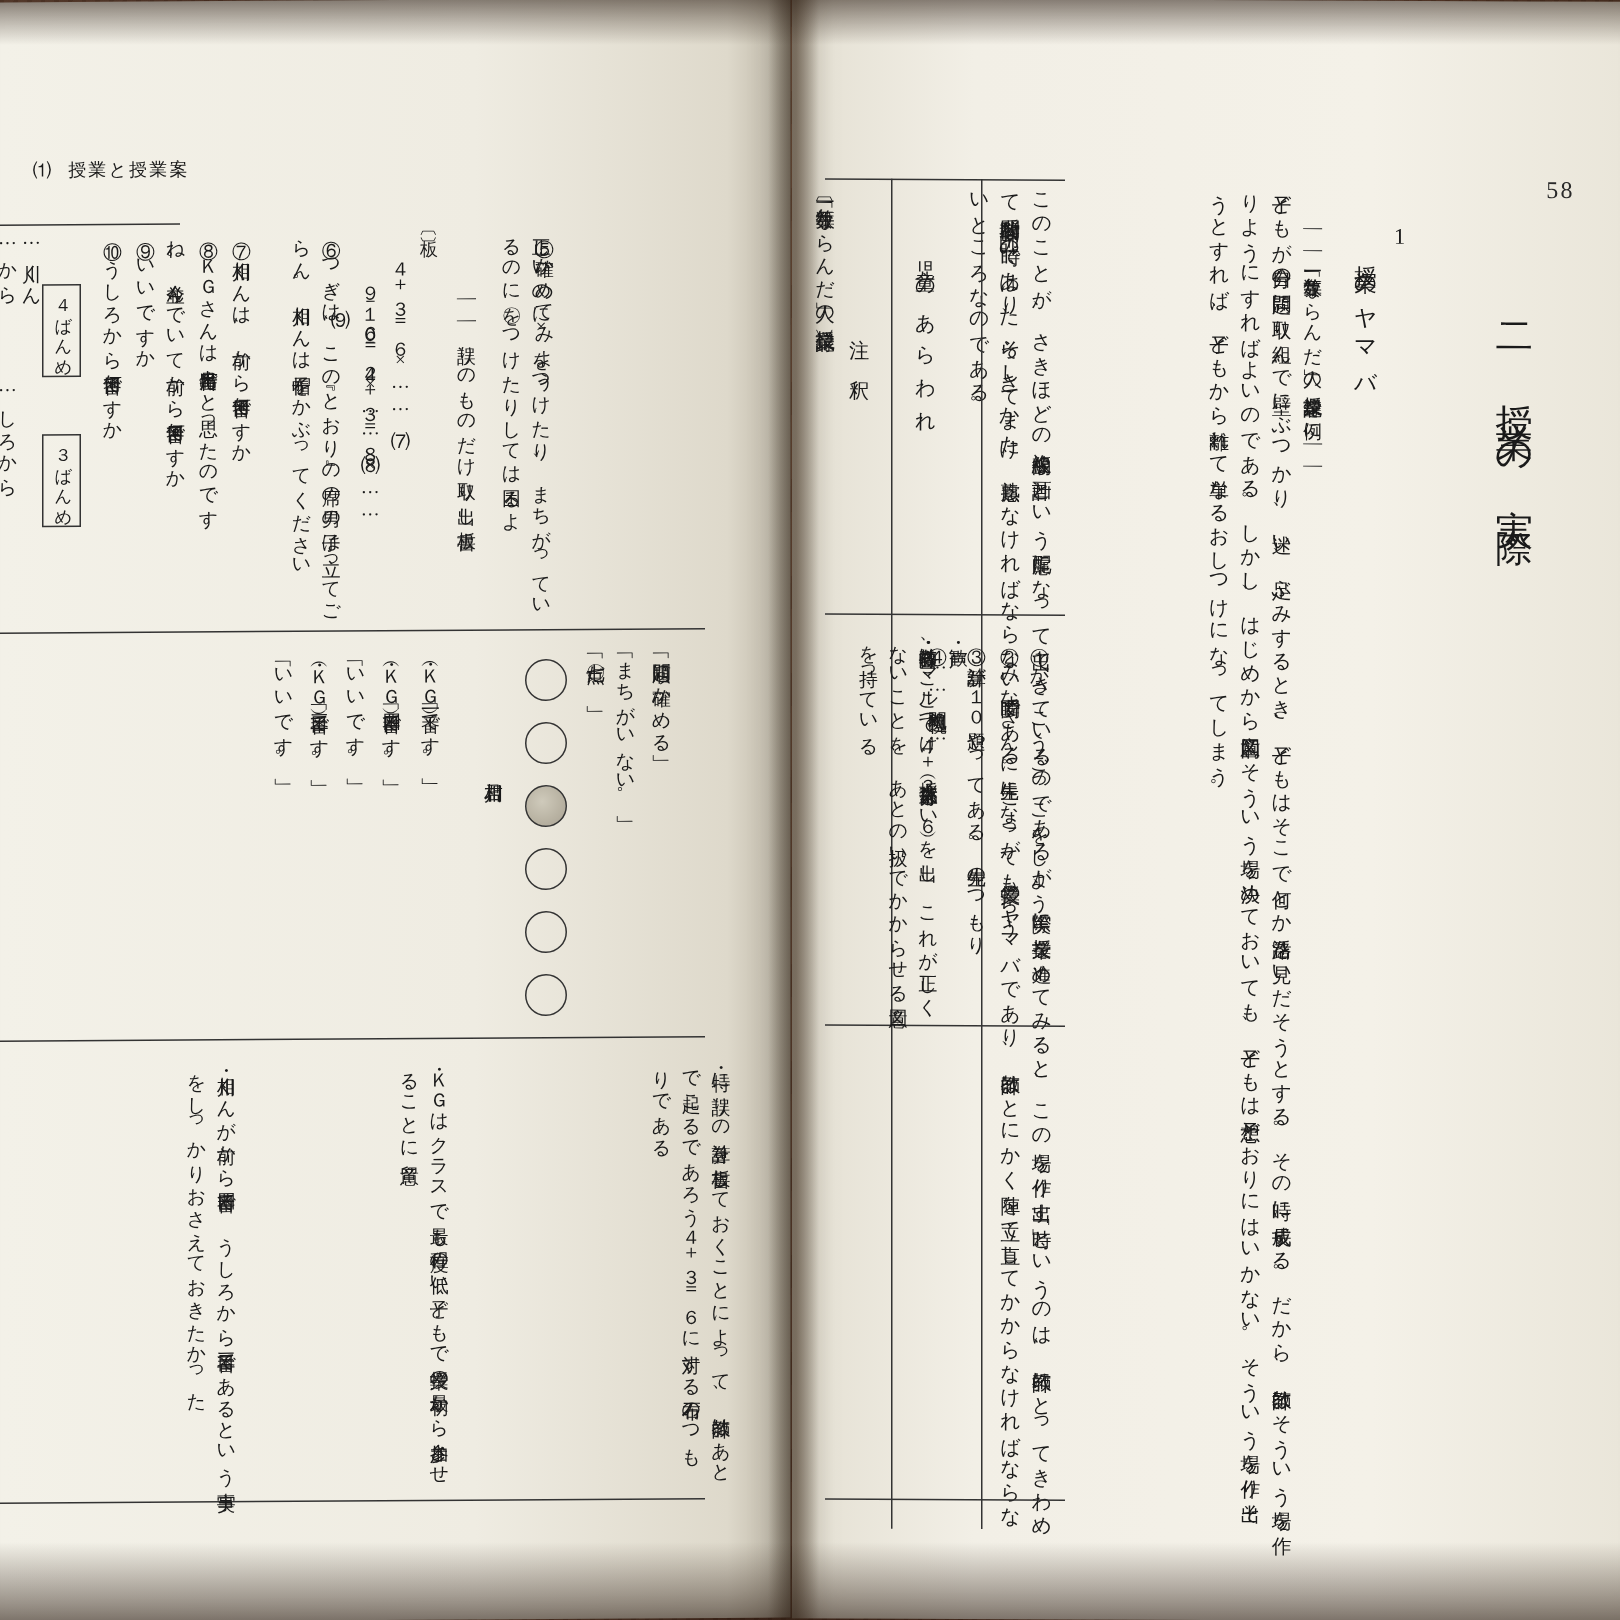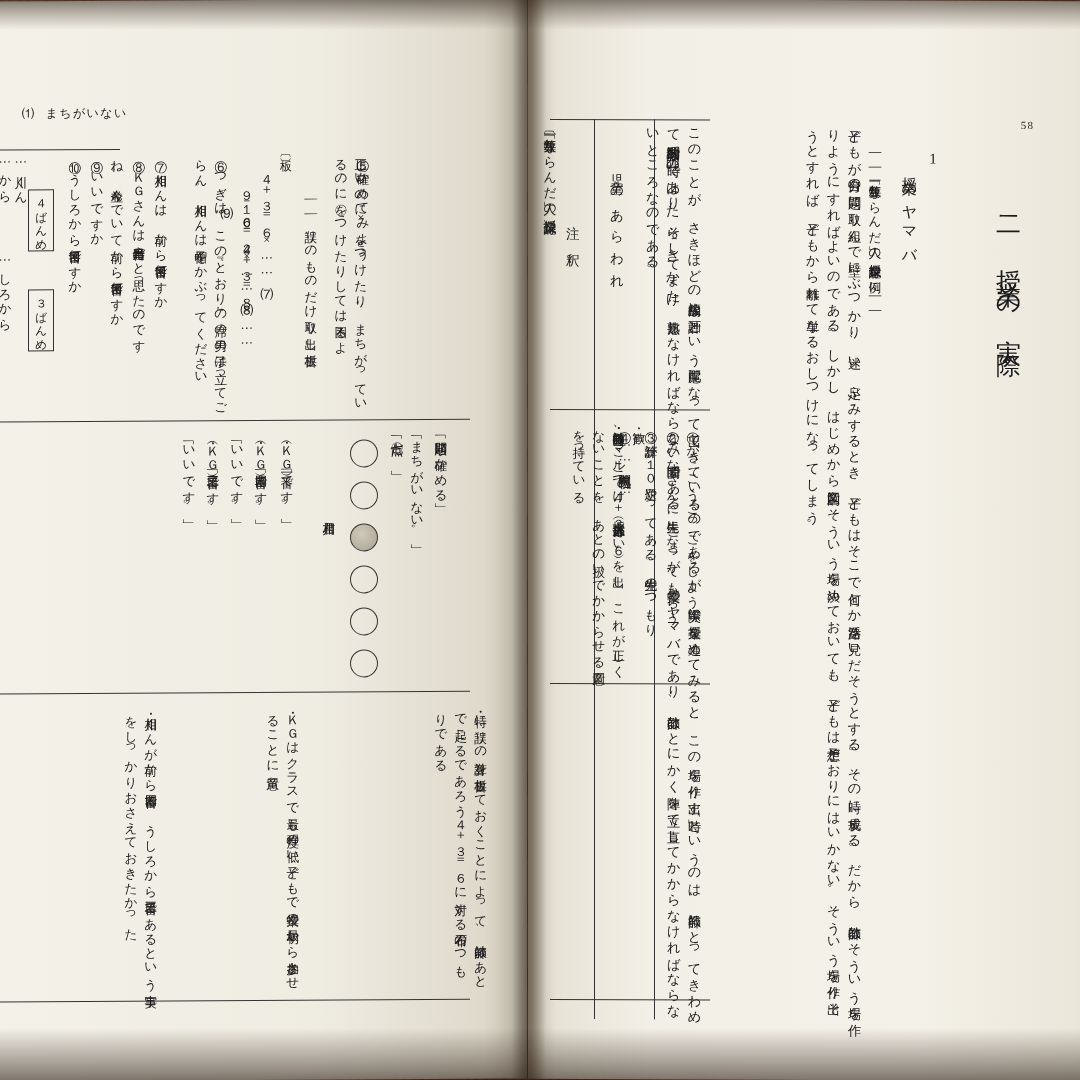--- a/index.html
+++ b/index.html
@@ -49,22 +49,22 @@
   .v{
     writing-mode:vertical-rl;
     text-orientation:upright;
     font-feature-settings:"vert";
     line-height:1.58;
     letter-spacing:.06em;
   }
   
   .r-inner{position:absolute;left:0;top:0;width:552px;height:1080px;}
   .folio{
-    position:absolute;right:46px;top:118px;
-    font-size:11px;letter-spacing:.1em;color:#2a2a2a;
+    position:absolute;right:30px;top:118px;
+    font-size:16px;letter-spacing:.1em;color:#2a2a2a;
   }
   .chapter-title{
     position:absolute;right:52px;top:196px;
     font-size:25px;letter-spacing:.55em;
   }
   .sec-title{
     position:absolute;right:136px;top:150px;
     font-size:15px;letter-spacing:.3em;
   }
   
@@ -116,21 +116,21 @@
 <body>
 
 <div class="desk"></div>
 
 <div class="book">
 
   <div class="page left">
     <div class="l-inner">
 
       <div class="runhead">
-        <span class="num">⑴</span><span>まちがいない</span>
+        <span class="num">⑴</span><span>授業と授業案</span>
       </div>
 
       <div class="lrule" style="left:0;top:420px;width:470px;"></div>
       <div class="lrule" style="left:0;top:692px;width:470px;"></div>
       <div class="lrule" style="left:0;top:1000px;width:470px;"></div>
       <div class="lrule" style="left:0;top:148px;width:120px;"></div>
 
       <div class="l-col v" style="left:10px;top:150px;height:250px;">
         <div>…川くん</div>
       </div>

